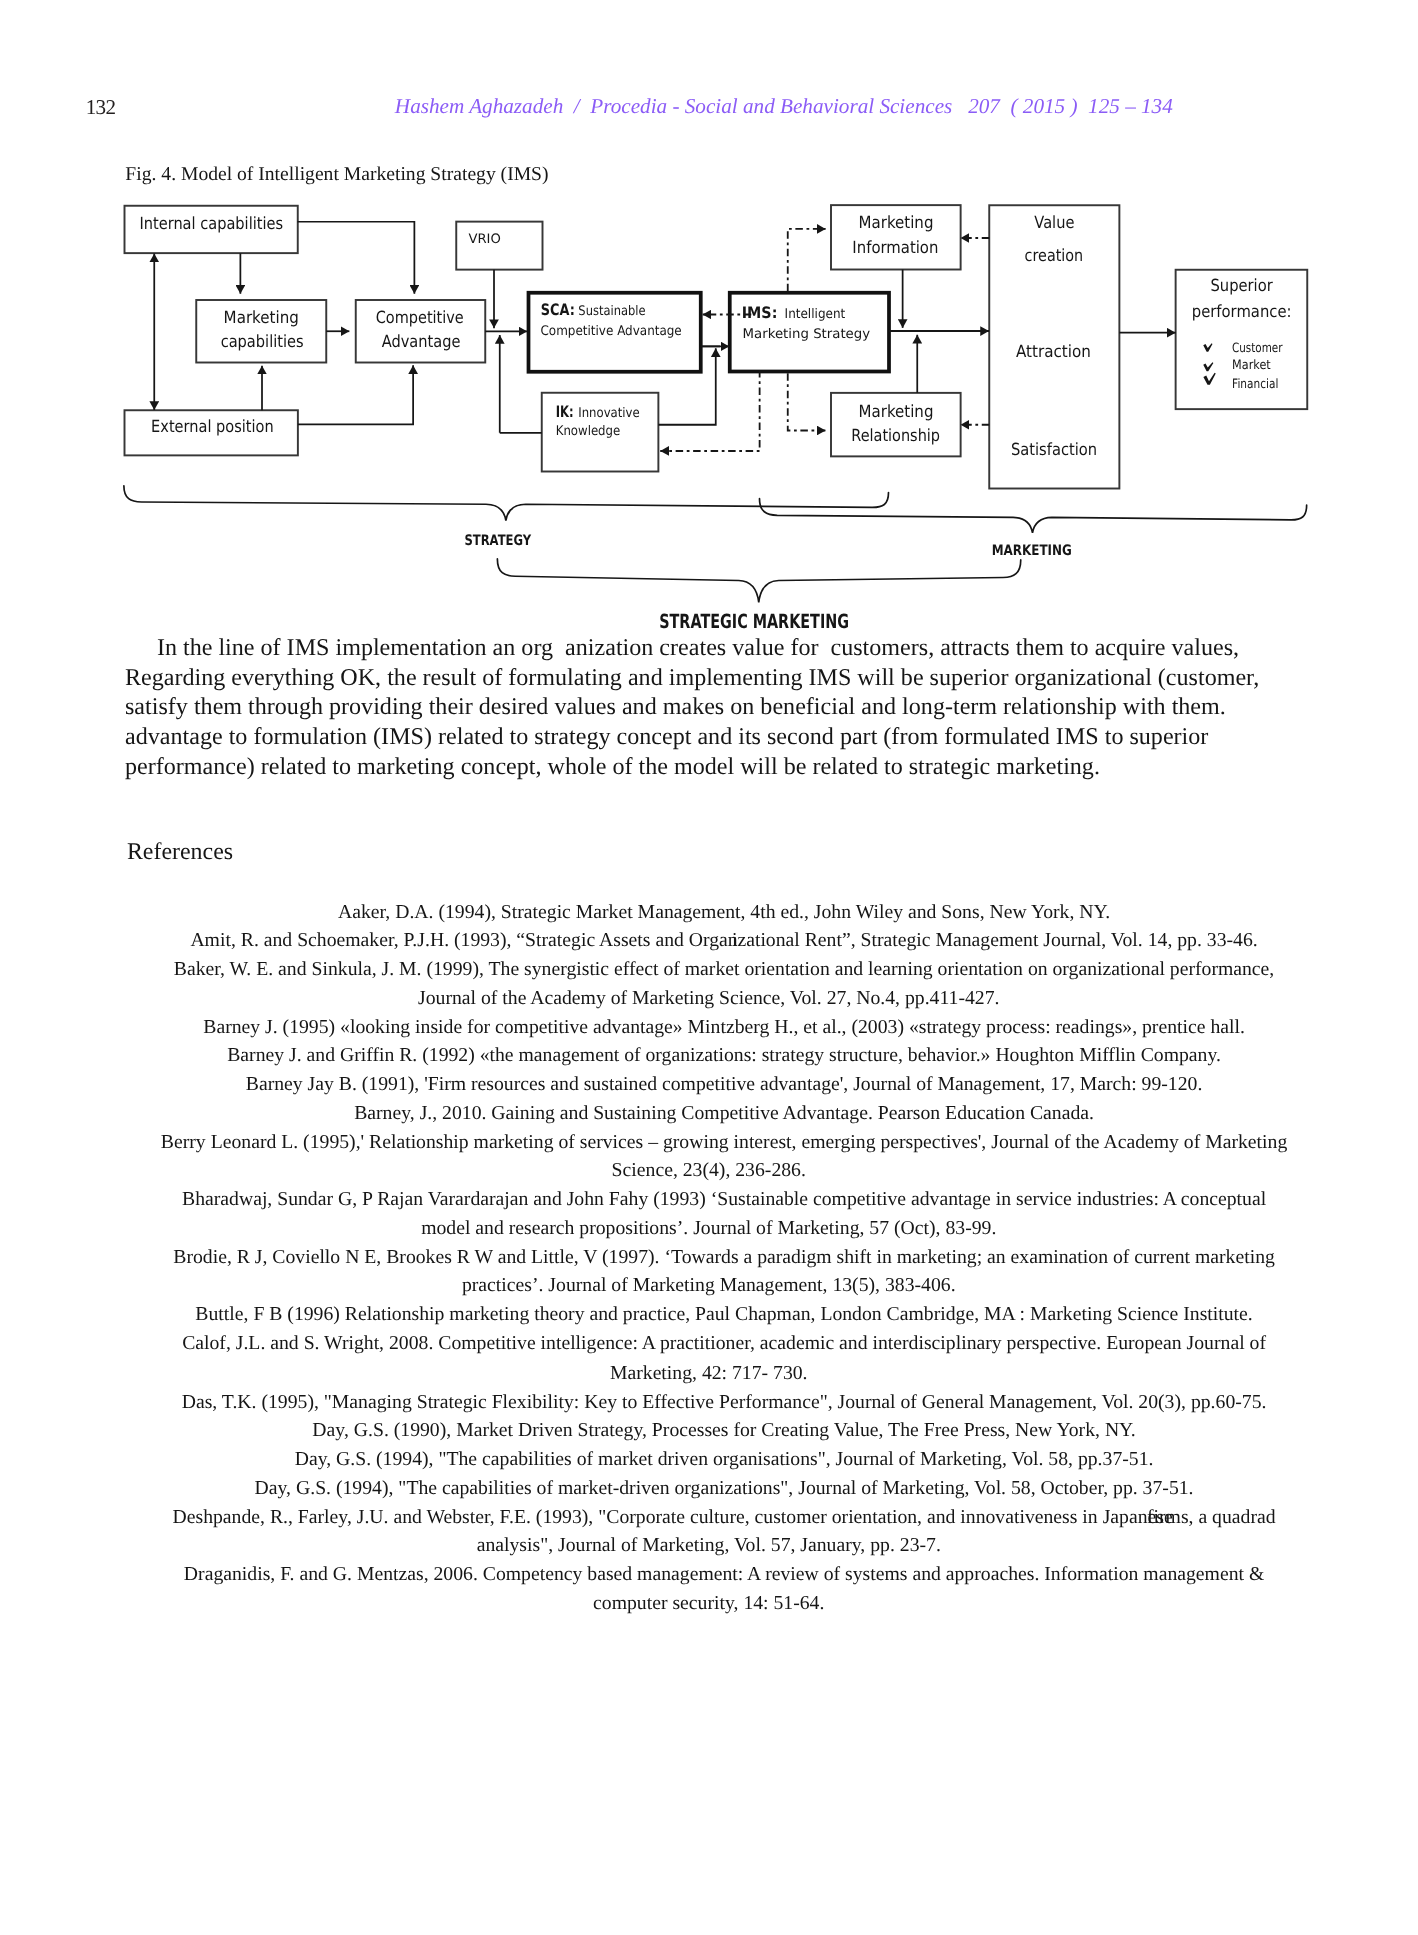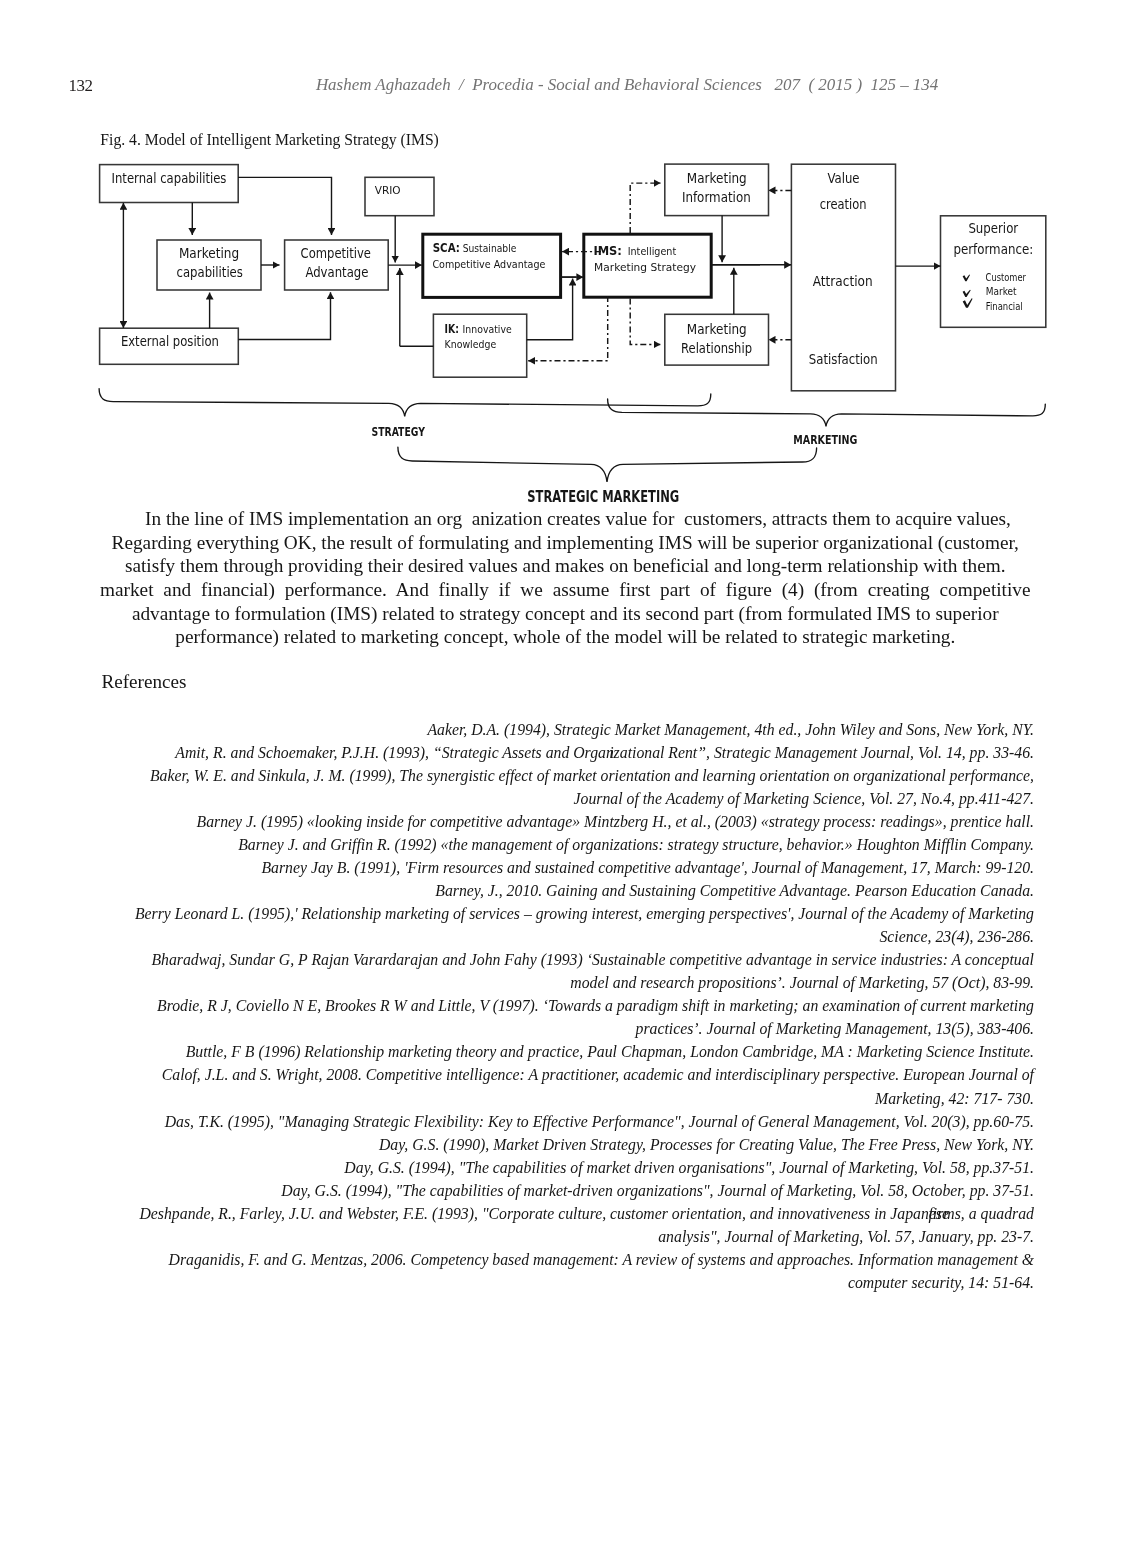--- a/index.html
+++ b/index.html
@@ -5,40 +5,40 @@
 <style>
   html,body{margin:0;padding:0;}
   body{width:1134px;height:1548px;background:#ffffff;position:relative;
        font-family:"Liberation Serif", serif;color:#000;overflow:hidden;
        -webkit-font-smoothing:antialiased;}
   .page{position:absolute;left:0;top:0;width:1026px;height:1548px;}
 
   #pageno{position:absolute;left:68.6px;top:79.9px;font-size:16.9px;color:#221f1f;
           line-height:11.2px;letter-spacing:-0.55px;}
   #runhead{position:absolute;left:315.9px;top:79.3px;font-size:16.95px;font-style:italic;
-           color:#737373;white-space:pre;line-height:11.2px;}
+           color:#8b5cf6;white-space:pre;line-height:11.2px;}
   #figcap{position:absolute;left:100.3px;top:133.5px;font-size:15.69px;color:#161616;
           line-height:12.3px;white-space:pre;}
 
   #figure{position:absolute;left:0;top:0;}
 
   .fx{font-family:"DejaVu Sans", sans-serif;fill:#161616;}
 
   #bodytext{position:absolute;left:100px;top:507.4px;width:930.5px;font-size:19.27px;
             line-height:23.55px;color:#161616;}
-  #bodytext .bl{text-align:center;white-space:pre;}
+  #bodytext .bl{text-align:left;white-space:pre;}
   #bodytext .bl:first-child{text-indent:25.5px;}
   #bodytext .bl.just{text-align:justify;text-align-last:justify;white-space:pre-wrap;}
 
   #refhead{position:absolute;left:101.5px;top:672px;font-size:19.14px;font-weight:normal;color:#161616;
            line-height:19px;text-align:right;}
 
   #refs{position:absolute;left:100px;top:717.5px;width:934px;font-size:15.77px;
         line-height:23.07px;color:#161616;}
-  #refs p{margin:0;text-indent:24.5px;text-align:right;font-style:italic;}
+  #refs p{margin:0;text-indent:24.5px;text-align:center;}
 </style>
 </head>
 <body>
 
 <div class="page">
   <div id="pageno">132</div>
   <div id="runhead">Hashem Aghazadeh  /  Procedia - Social and Behavioral Sciences   207  ( 2015 )  125 – 134</div>
   <div id="figcap">Fig. 4. Model of Intelligent Marketing Strategy (IMS)</div>
 
   <svg id="figure" viewBox="0 0 1134 1548" width="1134" height="1548">
@@ -144,21 +144,20 @@
       <path d="M962.6 276.2 L964.4 275.2 L966.2 278.4 L969.3 274.6 L970.0 275.1 L966.6 281.3 L965.3 281.3 z"></path>
       <path d="M962.6 291.8 L964.4 290.8 L966.2 294.0 L970.0 289.8 L970.7 290.3 L966.6 296.9 L965.3 296.9 z"></path>
       <path d="M962.7 301.6 L965.0 300.3 L967.2 304.9 L971.7 298.2 L972.6 298.8 L967.9 307.8 L966.0 307.8 z"></path>
     </g>
   </svg>
 
   <div id="bodytext">
       <div class="bl">In the line of IMS implementation an org  anization creates value for  customers, attracts them to acquire values,</div>
       <div class="bl">Regarding everything OK, the result of formulating and implementing IMS will be superior organizational (customer,</div>
       <div class="bl">satisfy them through providing their desired values and makes on beneficial and long-term relationship with them.</div>
-      <div class="bl just">market and financial) performance. And finally if we assume first part of figure (4) (from creating competitive</div>
       <div class="bl">advantage to formulation (IMS) related to strategy concept and its second part (from formulated IMS to superior</div>
       <div class="bl">performance) related to marketing concept, whole of the model will be related to strategic marketing.</div>
     </div>
 
   <div id="refhead">References</div>
 
   <div id="refs">
       <p>Aaker, D.A. (1994), Strategic Market Management, 4th ed., John Wiley and Sons, New York, NY.</p>
       <p>Amit, R. and Schoemaker, P.J.H. (1993), “Strategic Assets and Organ<span style="margin-left:-4.6px">izational Rent”, Strategic Management Journal, Vol. 14, pp. 33-46.</span></p>
       <p>Baker, W. E. and Sinkula, J. M. (1999), The synergistic effect of market orientation and learning orientation on organizational performance, Journal of the Academy of Marketing Science, Vol. 27, No.4, pp.411-427.</p>

